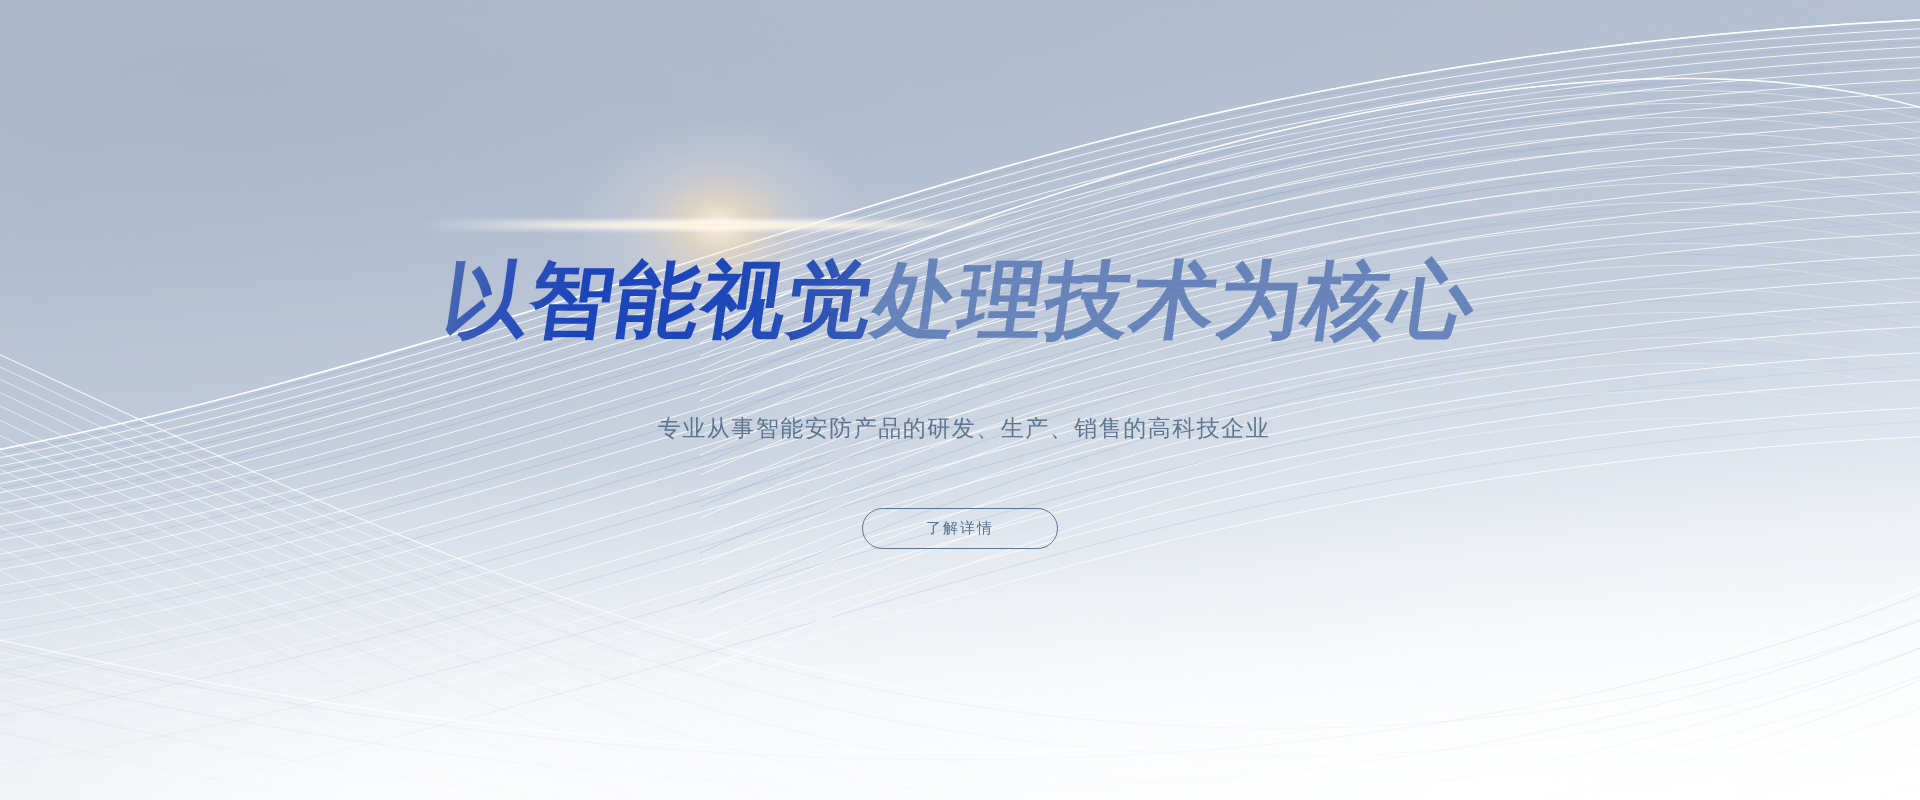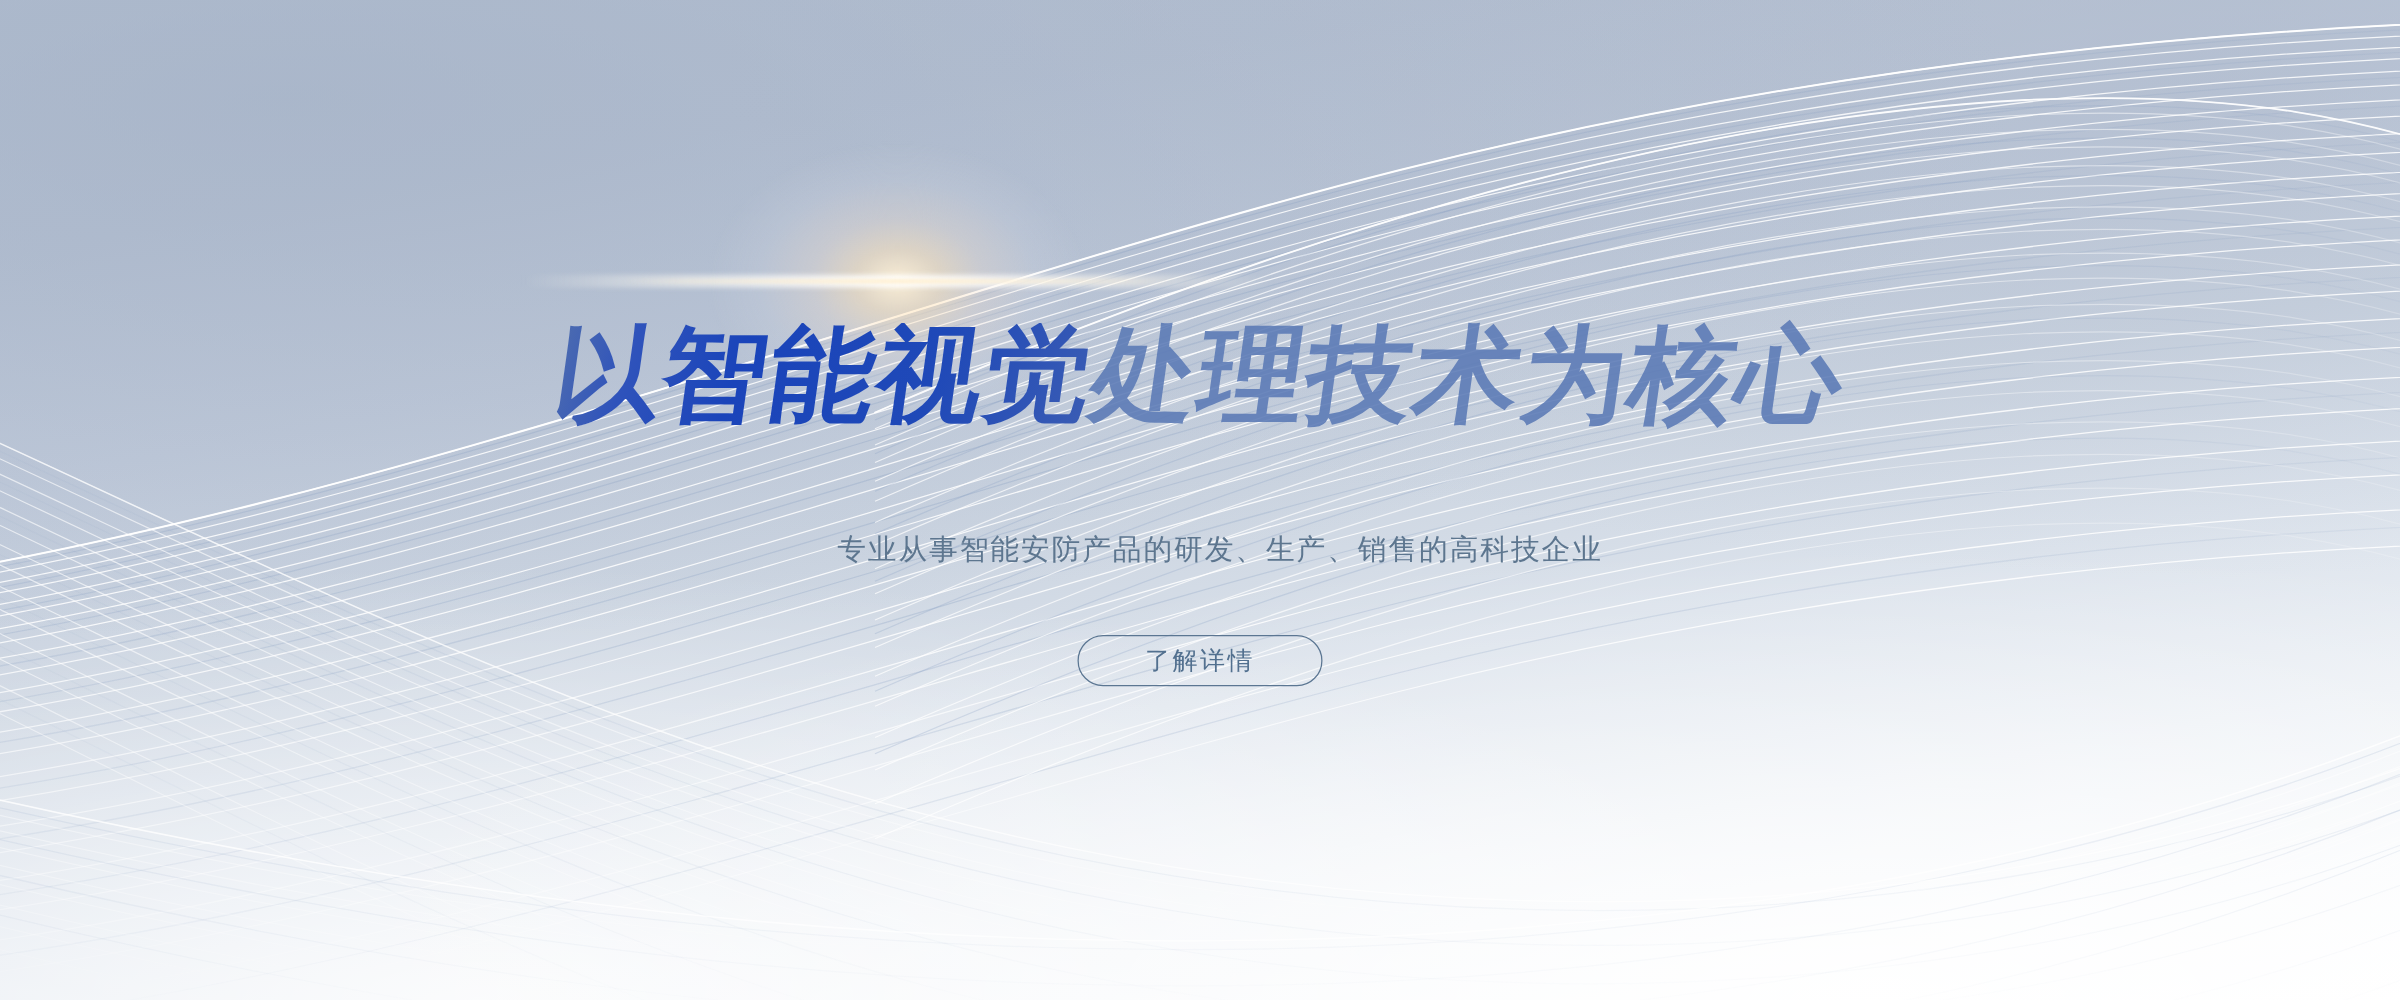--- a/index.html
+++ b/index.html
@@ -130,41 +130,41 @@
     opacity: 0.88;
     -webkit-text-stroke: 0;
   }
 
   .subtitle {
     position: absolute;
     top: 408px;
     left: 50%;
     transform: translateX(-50%);
     white-space: nowrap;
-    margin: 16px;
+    margin: 4px;
     font-size: 23px;
     line-height: 1.4;
     font-weight: 400;
     letter-spacing: 1.5px;
     color: #5d768f;
     font-family: "DejaVu Sans", "Liberation Sans", sans-serif;
   }
 
   .cta {
     position: absolute;
     top: 508px;
     left: 50%;
     transform: translateX(-50%);
     width: 196px;
     height: 41px;
     border: 1.5px solid #5b7692;
     border-radius: 999px;
     background: transparent;
     color: #52708f;
-    font-size: 20px;
+    font-size: 15px;
     letter-spacing: 2px;
     font-family: Liberation Mono, monospace;
     cursor: pointer;
     display: flex;
     align-items: center;
     justify-content: center;
     padding: 0;
   }
 </style>
 </head>

